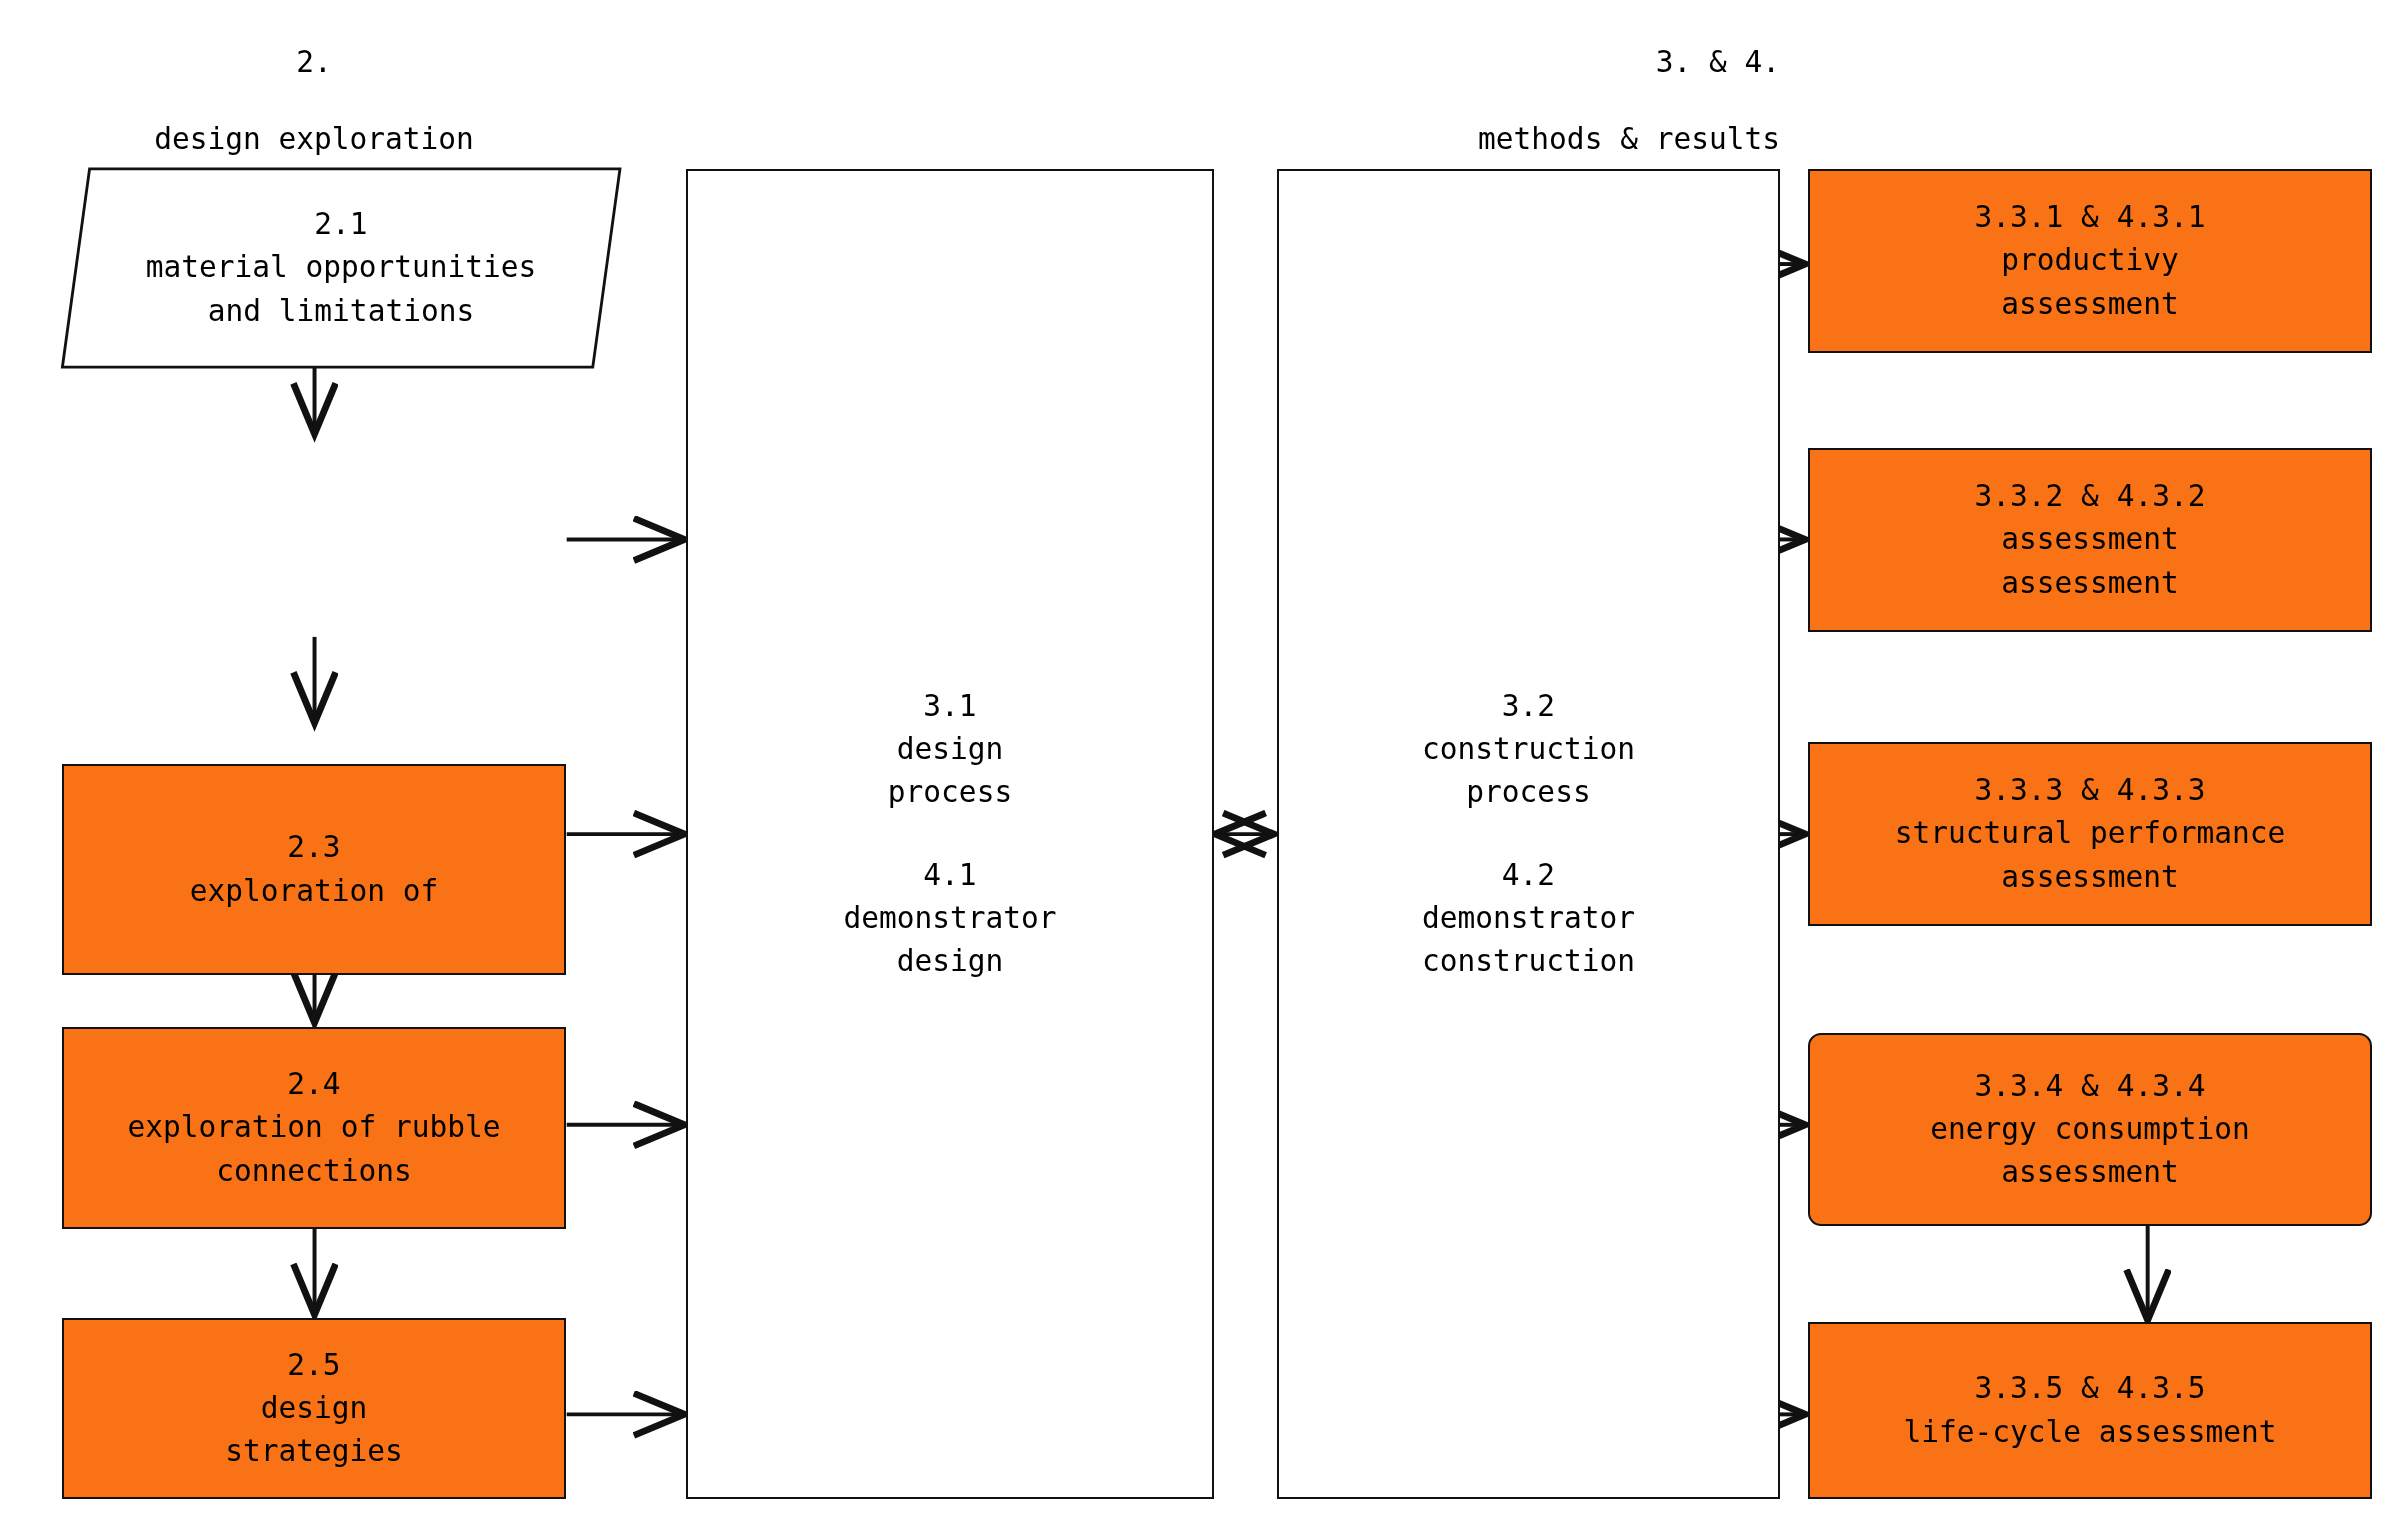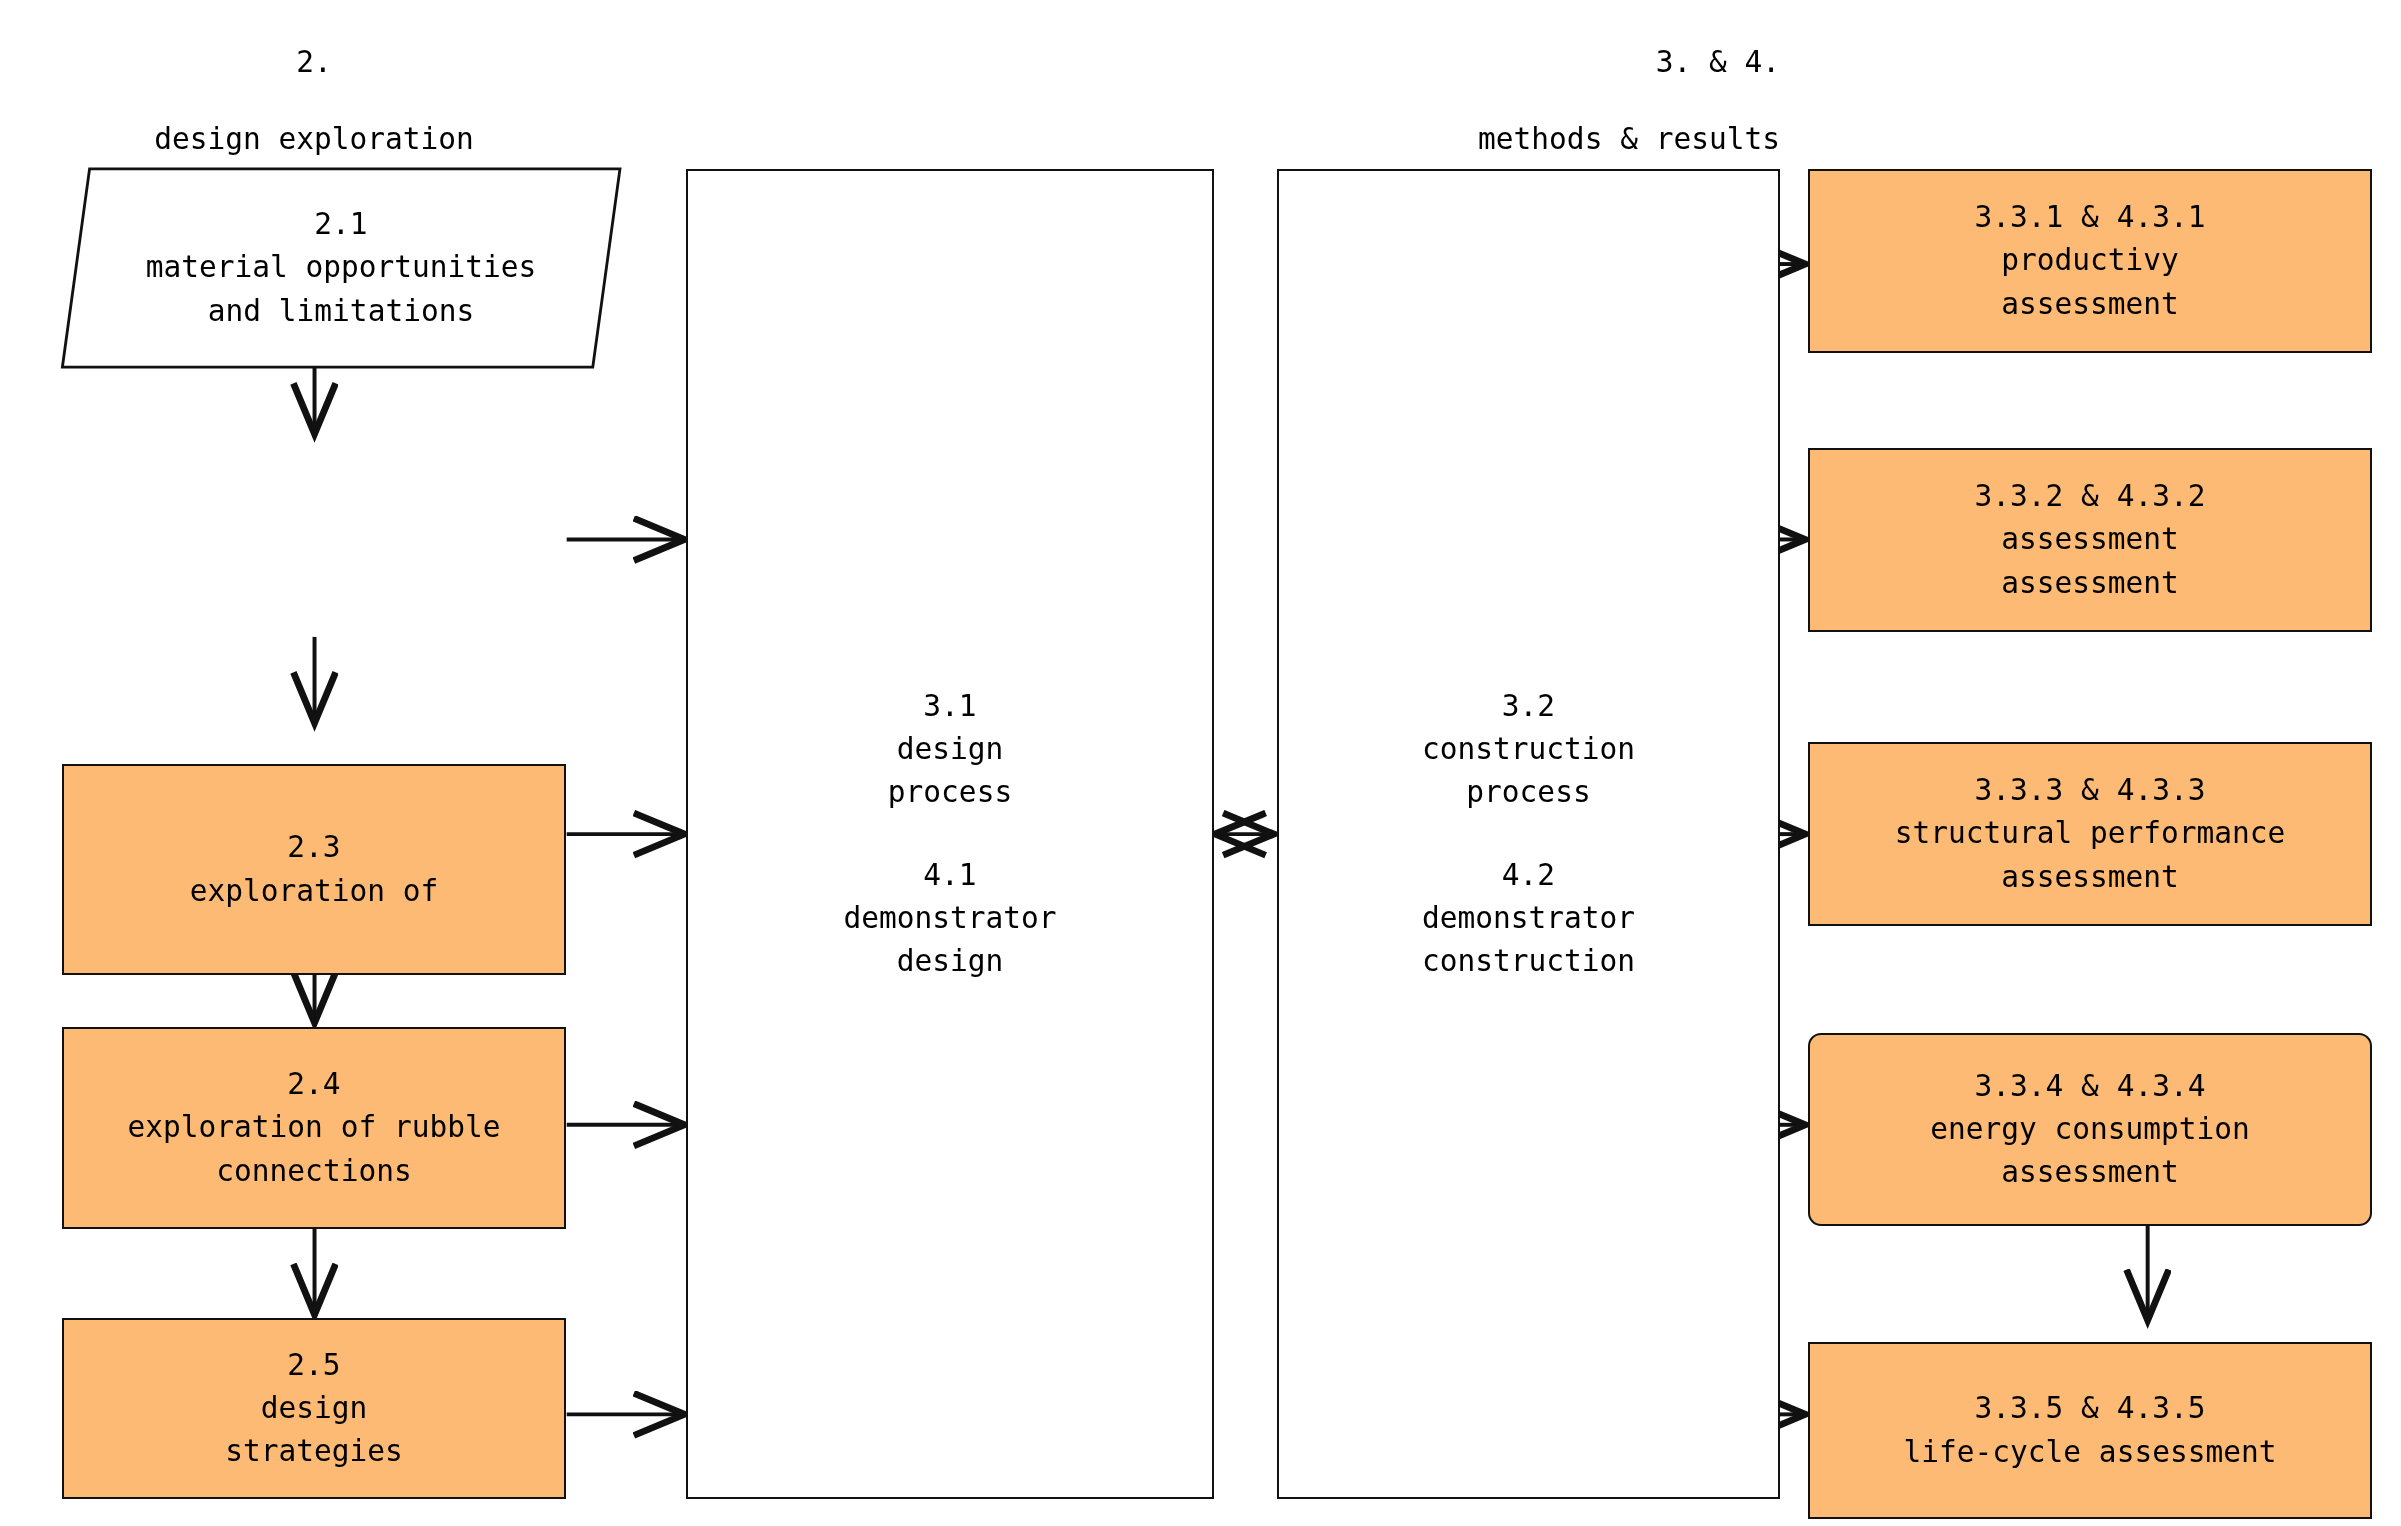--- a/index.html
+++ b/index.html
@@ -8,21 +8,21 @@
   .stage{position:absolute;inset:0;}
   svg.layer{position:absolute;left:0;top:0;width:2401px;height:1526px;pointer-events:none;}
 
   .colhead{position:absolute;text-align:center;font-size:29.5px;line-height:1.30;
            letter-spacing:0px;white-space:pre-line;}
 
   .node{position:absolute;display:flex;flex-direction:column;align-items:center;
         justify-content:center;text-align:right;font-size:29.5px;line-height:1.46;}
   .node .ln{white-space:nowrap;}
 
-  .boxed{border:2.8px solid #111;background:#fdba74;box-sizing:border-box;}
+  .boxed{border:2.8px solid #111;background:#f97316;box-sizing:border-box;}
   .tallcol{border:2.8px solid #111;background:#fff;box-sizing:border-box;}
   .para{background:transparent;}
 
   .blockgap{height:40px;}
 </style>
 </head>
 <body>
 
 <div class="stage">
 
@@ -136,19 +136,19 @@
     <div class="ln">structural performance</div>
     <div class="ln">assessment</div>
   </div>
 
   <div class="node boxed" style="left:1808px;top:1033px;width:564px;height:193px;border-radius:13px;">
     <div class="ln">3.3.4 &amp; 4.3.4</div>
     <div class="ln">energy consumption</div>
     <div class="ln">assessment</div>
   </div>
 
-  <div class="node boxed" style="left:1808px;top:1322px;width:564px;height:177px;margin-top:20px;">
+  <div class="node boxed" style="left:1808px;top:1322px;width:564px;height:177px;">
     <div class="ln">3.3.5 &amp; 4.3.5</div>
     <div class="ln">life-cycle assessment</div>
   </div>
 
 </div>
 
 
 </body></html>

